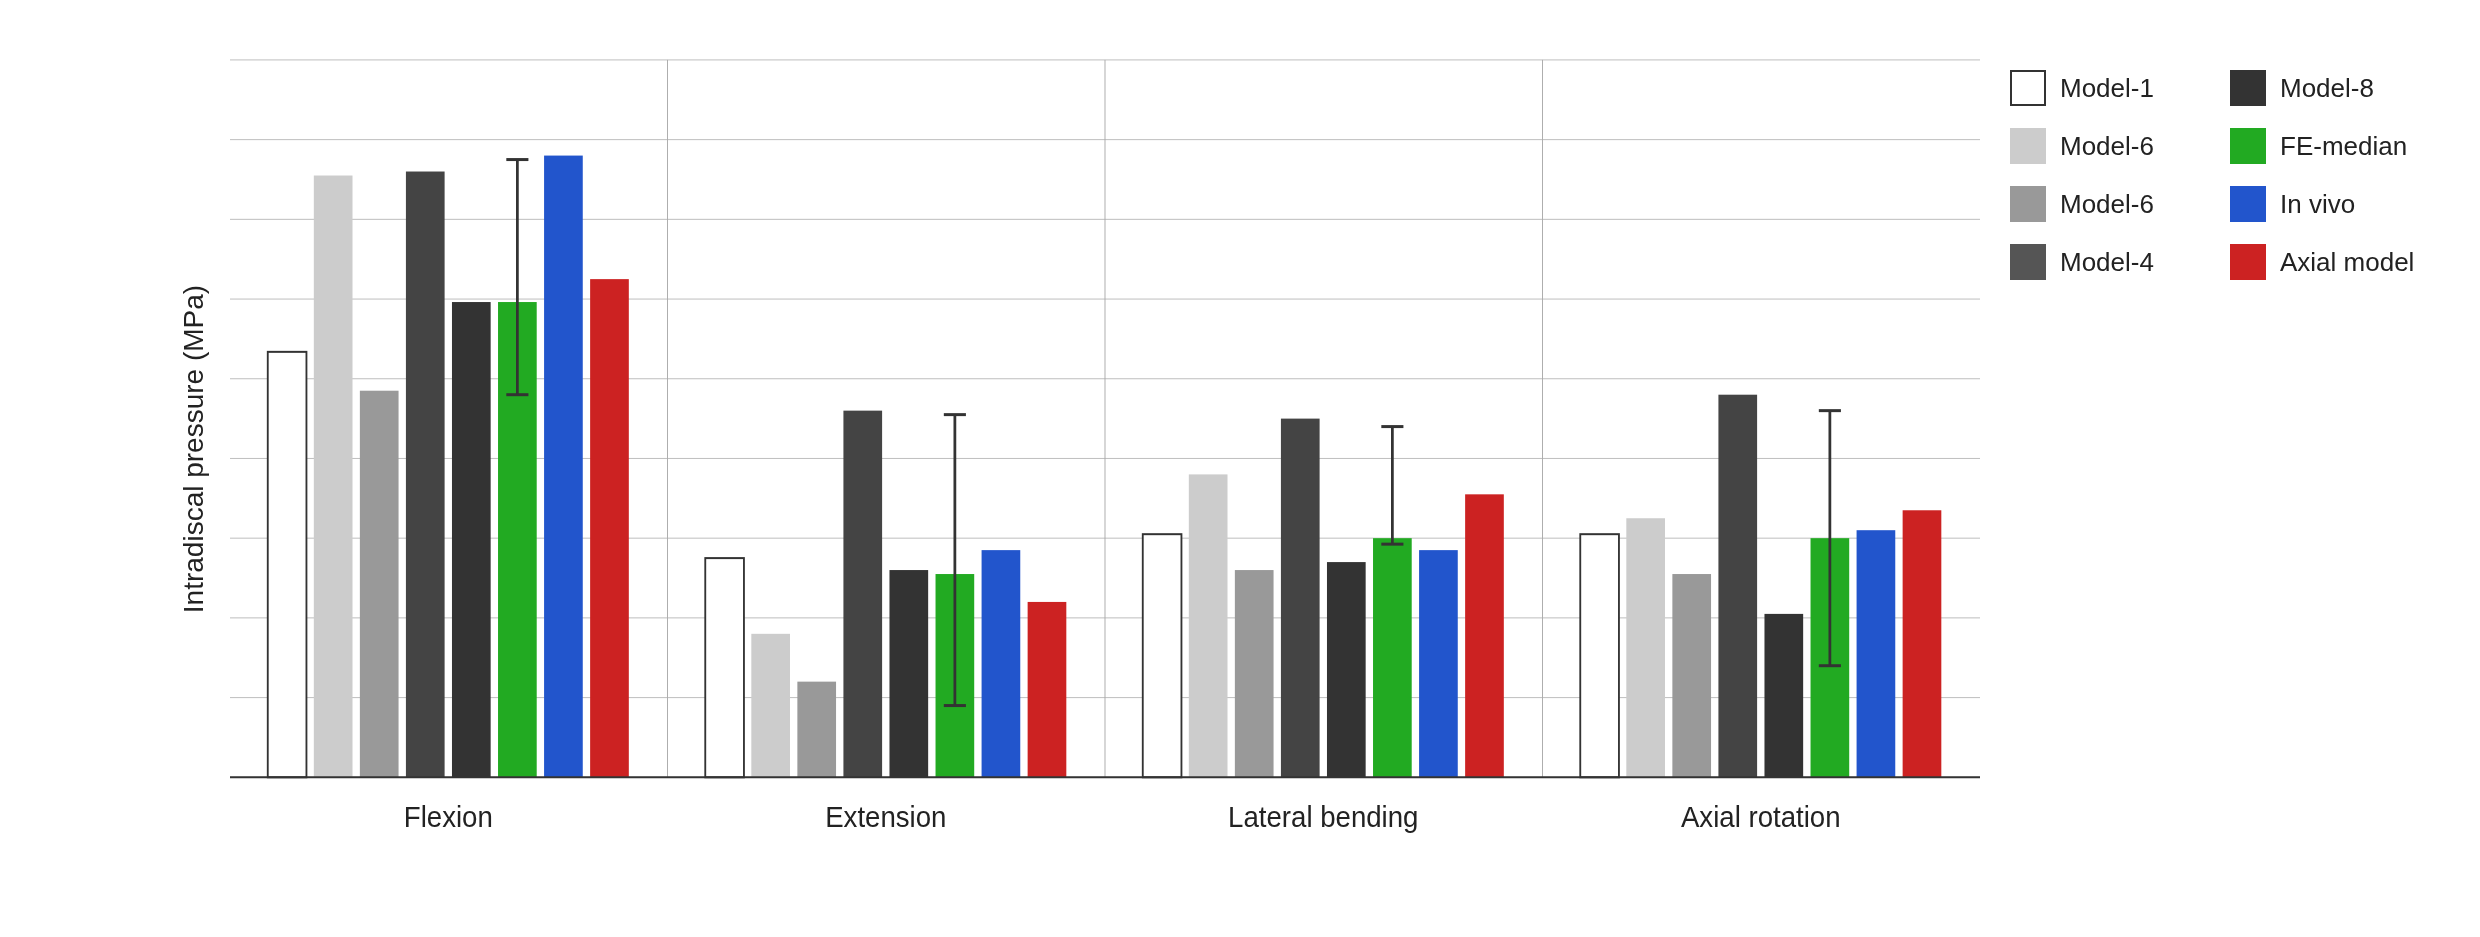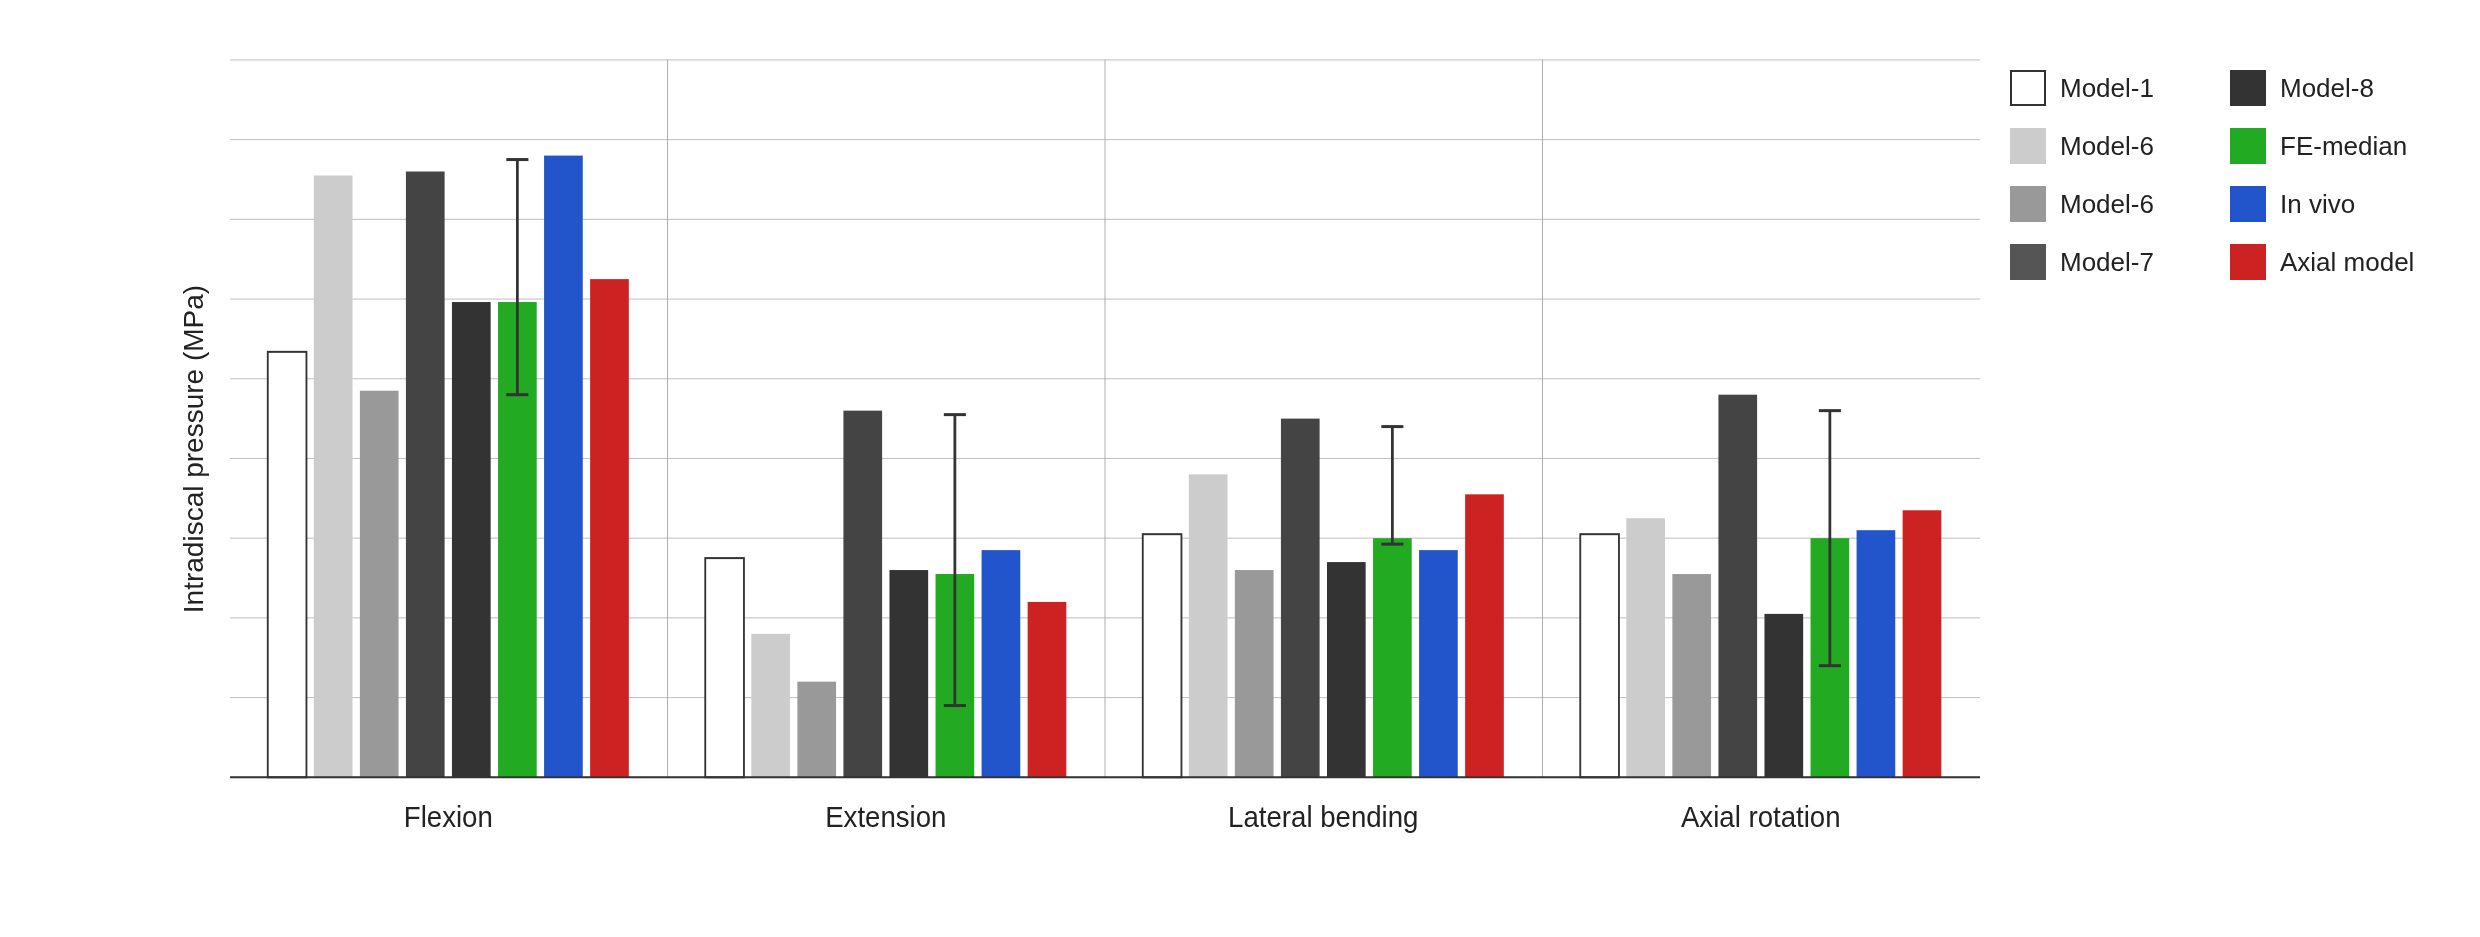--- a/index.html
+++ b/index.html
@@ -199,21 +199,21 @@
           <div class="legend-swatch" style="background:#999999; border:2px solid #999;"></div>
           <span class="legend-label">Model-6</span>
         </div>
         <div class="legend-item">
           <div class="legend-swatch" style="background:#2255cc; border:2px solid #2255cc;"></div>
           <span class="legend-label">In vivo</span>
         </div>
 
         <div class="legend-item">
           <div class="legend-swatch" style="background:#555555; border:2px solid #555;"></div>
-          <span class="legend-label">Model-7</span>
+          <span class="legend-label">Model-4</span>
         </div>
         <div class="legend-item">
           <div class="legend-swatch" style="background:#cc2222; border:2px solid #cc2222;"></div>
           <span class="legend-label">Axial model</span>
         </div>
       </div>
     </div>
   </div>
 </div>
 

